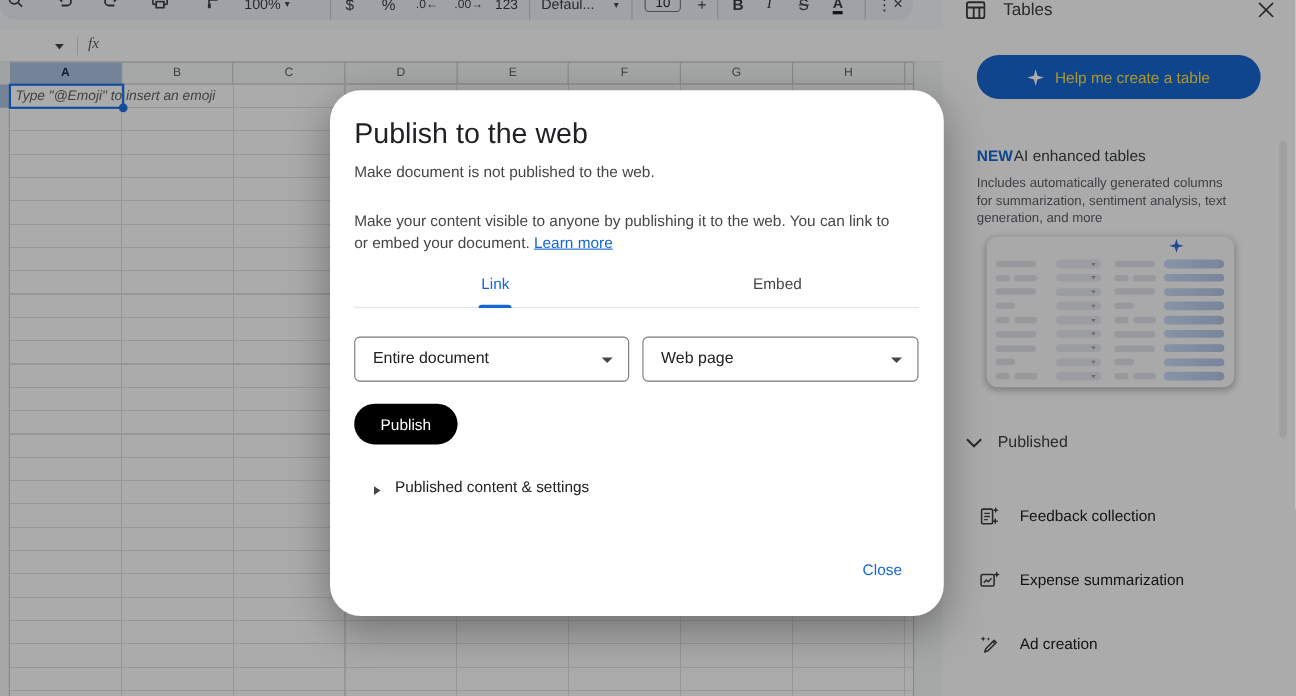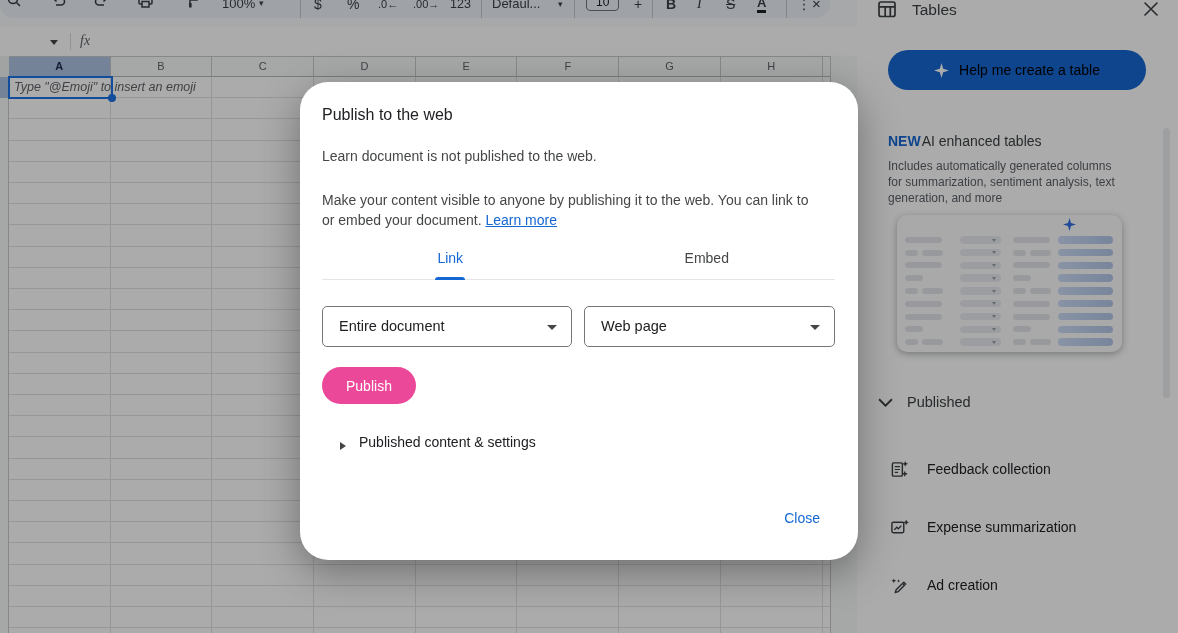--- a/index.html
+++ b/index.html
@@ -51,21 +51,21 @@
   .a1-hint{position:absolute;left:14px;top:80px;font-size:12.5px;font-style:italic;color:#5f6368;white-space:nowrap;}
   .a1-select{position:absolute;left:8px;top:76px;width:105px;height:23px;border:2px solid #1a73e8;box-sizing:border-box;}
   .fill-handle{position:absolute;left:108px;top:94px;width:8px;height:8px;border-radius:50%;background:#1a73e8;}
 
   
   .sidebar{position:absolute;left:857px;top:0;width:321px;height:633px;background:#ffffff;}
   .sb-header-icon{position:absolute;left:21px;top:1px;}
   .sb-title{position:absolute;left:55px;top:1px;font-size:15.5px;font-weight:500;color:#3c4043;}
   .sb-close{position:absolute;right:20px;top:2px;cursor:pointer;}
   .help-btn{position:absolute;left:31px;top:50px;width:258px;height:40px;border-radius:20px;
-    background:#1567d3;color:#000000;display:flex;align-items:center;justify-content:center;gap:10px;
+    background:#1567d3;color:#fde047;display:flex;align-items:center;justify-content:center;gap:10px;
     font-size:14px;font-weight:500;cursor:pointer;}
   .new-line{position:absolute;left:31px;top:133px;font-size:14px;}
   .new-badge{color:#1567d3;font-weight:bold;margin-right:1px;}
   .new-head{color:#3c4043;font-weight:500;}
   .sb-desc{position:absolute;left:31px;top:158px;width:240px;font-size:12px;line-height:16px;color:#5a5f66;}
   .ai-card{position:absolute;left:40px;top:215px;width:225px;height:137px;background:#fdfdfe;
     border-radius:10px;box-shadow:0 2px 7px rgba(60,64,67,0.4);}
   .card-sparkle{position:absolute;left:166px;top:2px;}
   .card-rows{position:absolute;left:6px;top:21px;right:7px;display:flex;flex-direction:column;gap:5.3px;}
   .crow{display:flex;align-items:center;height:7.5px;}
@@ -81,39 +81,39 @@
   .featured-row{position:absolute;left:21px;top:394px;display:flex;align-items:center;gap:14px;
     color:#3c4043;font-size:14.5px;cursor:pointer;}
   .sb-item{position:absolute;left:33px;height:24px;display:flex;align-items:center;gap:18px;
     font-size:14px;color:#202124;cursor:pointer;}
   .sb-scroll-thumb{position:absolute;left:306px;top:128px;width:7px;height:270px;border-radius:4px;background:#eceef1;}
 
   
   .scrim{position:absolute;inset:0;background:rgba(0,0,0,0.33);z-index:10;}
   .dialog{position:absolute;left:300px;top:82px;width:558px;height:478px;background:#fff;
     border-radius:28px;z-index:20;box-shadow:0 12px 40px rgba(0,0,0,0.35);}
-  .dlg-title{position:absolute;left:22px;top:24px;font-size:16px;color:#202124;}
+  .dlg-title{position:absolute;left:22px;top:24px;font-size:26px;color:#202124;}
   .dlg-p1{position:absolute;left:22px;top:66px;font-size:14px;color:#444746;}
   .dlg-p2{position:absolute;left:22px;top:108px;width:502px;font-size:14px;line-height:20px;color:#444746;}
   .learn-more{color:#1567d3;text-decoration:underline;cursor:pointer;}
   .tabs{position:absolute;left:22px;top:160px;width:513px;height:37px;display:flex;
     border-bottom:1px solid #e3e5e8;}
   .tab{flex:1;text-align:center;padding-top:8px;font-size:14px;font-weight:500;color:#444746;
     position:relative;cursor:pointer;}
   .tab.active{color:#1567d3;}
   .tab-underline{position:absolute;bottom:-1px;left:50%;transform:translateX(-50%);
     width:30px;height:3px;border-radius:3px 3px 0 0;background:#1567d3;}
   .dd{position:absolute;top:224px;height:41px;border:1px solid #747775;border-radius:5px;
     box-sizing:border-box;font-size:14.5px;color:#202124;line-height:39px;padding-left:16px;cursor:pointer;}
   .dd1{left:22px;width:250px;}
   .dd2{left:284px;width:251px;}
   .dd-caret{position:absolute;right:14px;top:18px;width:0;height:0;
     border-left:5px solid transparent;border-right:5px solid transparent;border-top:5px solid #444746;}
   .publish-btn{position:absolute;left:22px;top:285px;height:37px;padding:0 24px;border:none;
-    border-radius:19px;background:#ec4899;color:#fff;font-size:14px;font-weight:500;
+    border-radius:19px;background:#000000;color:#fff;font-size:14px;font-weight:500;
     font-family:"Liberation Sans",sans-serif;cursor:pointer;}
   .expander{position:absolute;left:40px;top:352px;display:flex;align-items:flex-end;gap:13px;
     font-size:14px;color:#202124;cursor:pointer;}
   .exp-arrow{width:0;height:0;border-top:4.5px solid transparent;border-bottom:4.5px solid transparent;
     border-left:6px solid #444746;}
   .close-btn{position:absolute;right:38px;top:428px;font-size:14px;font-weight:500;color:#1567d3;cursor:pointer;}
 </style>
 </head>
 <body>
 
@@ -365,21 +365,21 @@
     <span>Ad creation</span>
   </div>
 
   <div class="sb-scroll-thumb"></div>
 </div>
 
 <div class="scrim"></div>
 
 <div class="dialog">
   <div class="dlg-title">Publish to the web</div>
-  <div class="dlg-p1">Learn document is not published to the web.</div>
+  <div class="dlg-p1">Make document is not published to the web.</div>
   <div class="dlg-p2">
     <span>Make your content visible to anyone by publishing it to the web. You can link to or embed your document.</span>
     <a class="learn-more">Learn more</a>
   </div>
 
   <div class="tabs">
     <div class="tab active">
       <span>Link</span>
       <span class="tab-underline"></span>
     </div>

